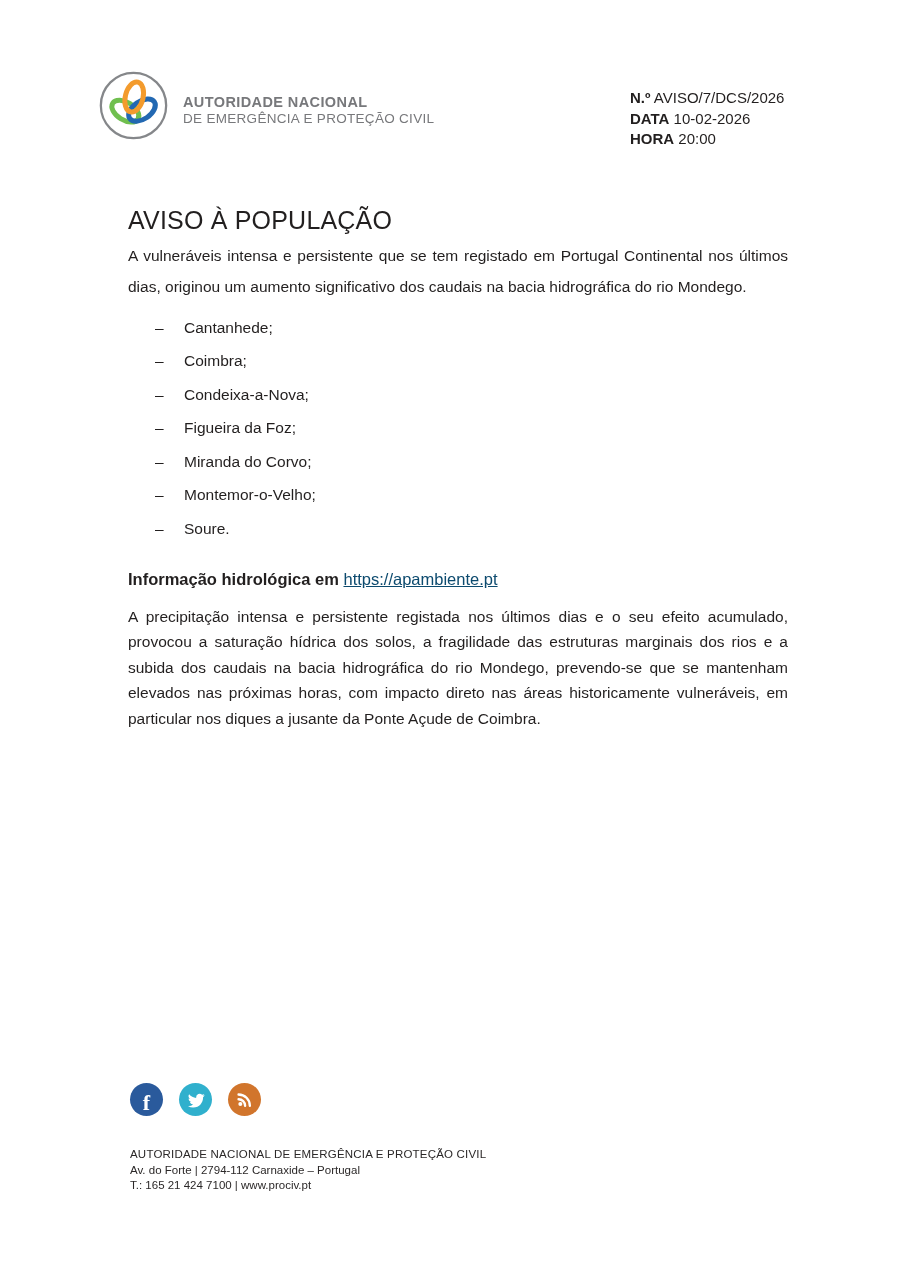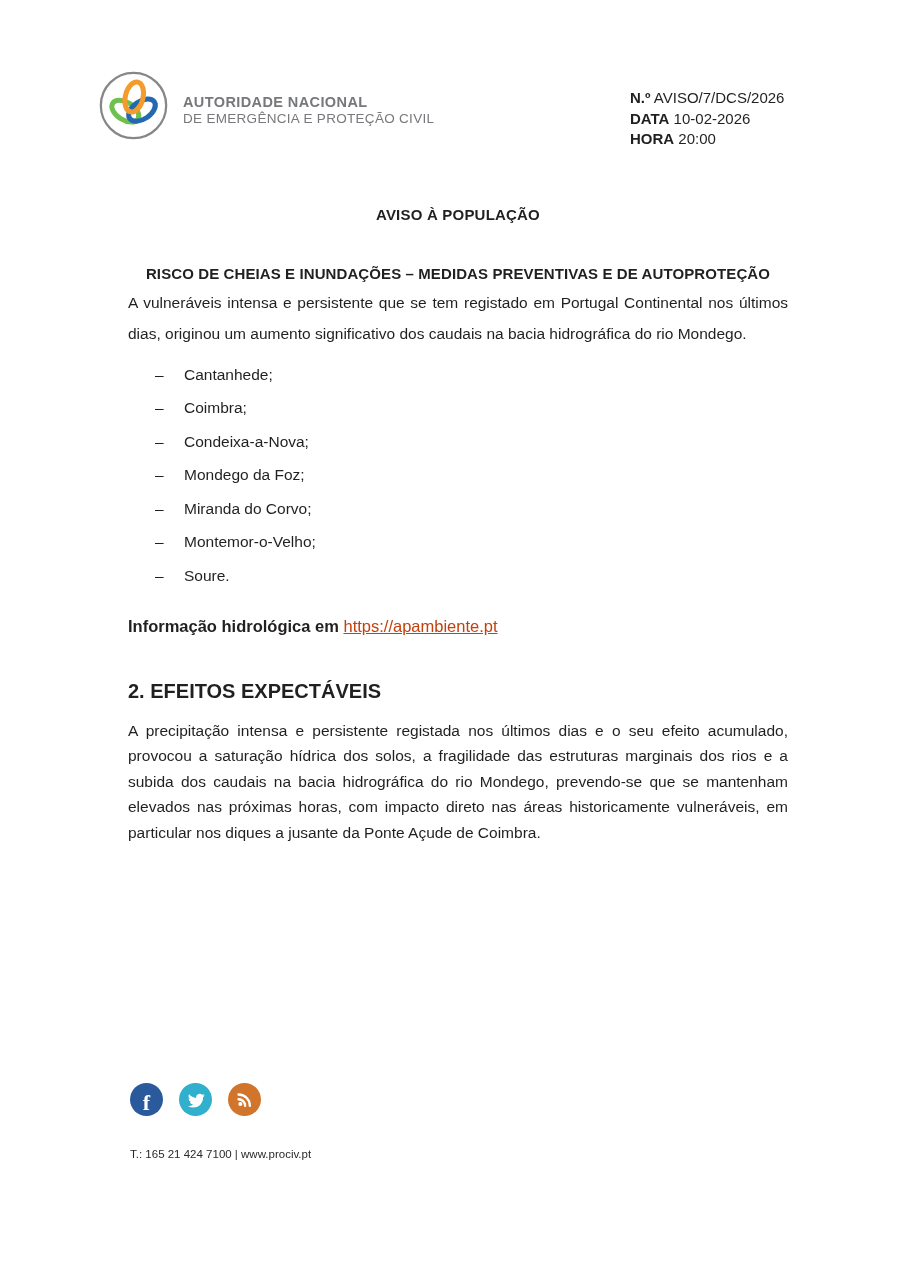--- a/index.html
+++ b/index.html
@@ -18,33 +18,33 @@
   .logo-circle { width: 71px; height: 71px; flex: 0 0 auto; }
   .org-name { margin-left: 14px; margin-top: 10px; color: #77787b; }
   .org-name .l1 { font-weight: bold; font-size: 14.5px; letter-spacing: .4px; line-height: 17px; }
   .org-name .l2 { font-weight: normal; font-size: 13.5px; letter-spacing: .3px; line-height: 16px; }
 
   .meta { position: absolute; left: 630px; top: 88px; font-size: 15px; line-height: 20.5px; white-space: nowrap; }
   .meta b { font-weight: bold; }
 
   
   .content { margin-left: 128px; width: 660px; }
-  .doc-title { text-align: center; font-weight: bold; font-size: 15px; margin-top: 46px; letter-spacing: .2px; }
+  .doc-title { text-align: left; font-weight: normal; font-size: 25px; margin-top: 46px; letter-spacing: .2px; }
   .doc-subtitle { text-align: center; font-weight: bold; font-size: 15px; margin-top: 42px; letter-spacing: .1px; }
 
   .sec-heading { font-weight: bold; font-size: 20px; margin-top: 27px; }
   p.body-wide { font-size: 15.5px; line-height: 31px; text-align: justify; margin-top: 5px; }
   p.body-tight { font-size: 15.5px; line-height: 25.5px; text-align: justify; margin-top: 15px; }
 
   ul.muni-list { list-style: none; margin-top: 9px; margin-left: 27px; }
   ul.muni-list li { display: flex; font-size: 15.5px; height: 33.5px; align-items: center; }
   ul.muni-list .dash { width: 29px; flex: 0 0 auto; }
 
   .info-line { margin-top: 24px; font-size: 16.5px; font-weight: bold; }
-  .info-line a { color: #c2410c; font-weight: normal; text-decoration: underline; }
+  .info-line a { color: #0c4a6e; font-weight: normal; text-decoration: underline; }
 
   .sec2-heading { margin-top: 44px; }
 
   
   .footer { position: absolute; left: 130px; top: 1083px; }
   .social { display: flex; gap: 16px; }
   .social .badge {
     width: 33px; height: 33px; border-radius: 50%;
     display: flex; align-items: center; justify-content: center;
     cursor: pointer;
@@ -81,61 +81,59 @@
 
     <div class="meta">
       <div><b>N.º</b> <span>AVISO/7/DCS/2026</span></div>
       <div><b>DATA</b> <span>10-02-2026</span></div>
       <div><b>HORA</b> <span>20:00</span></div>
     </div>
   </div>
 
   <div class="content">
     <div class="doc-title">AVISO À POPULAÇÃO</div>
-    <div class="doc-subtitle">RISCO DE CHEIAS E INUNDAÇÕES – MEDIDAS PREVENTIVAS E DE AUTOPROTEÇÃO</div>
 
     <p class="body-wide">A vulneráveis intensa e persistente que se tem registado em Portugal Continental nos últimos dias, originou um aumento significativo dos caudais na bacia hidrográfica do rio Mondego.</p>
 
     <ul class="muni-list">
       <li>
           <span class="dash">–</span>
           <span>Cantanhede;</span>
         </li>
       <li>
           <span class="dash">–</span>
           <span>Coimbra;</span>
         </li>
       <li>
           <span class="dash">–</span>
           <span>Condeixa-a-Nova;</span>
         </li>
       <li>
           <span class="dash">–</span>
-          <span>Mondego da Foz;</span>
+          <span>Figueira da Foz;</span>
         </li>
       <li>
           <span class="dash">–</span>
           <span>Miranda do Corvo;</span>
         </li>
       <li>
           <span class="dash">–</span>
           <span>Montemor-o-Velho;</span>
         </li>
       <li>
           <span class="dash">–</span>
           <span>Soure.</span>
         </li>
     </ul>
 
     <div class="info-line">
       <span>Informação hidrológica em</span>
       <a href="#">https://apambiente.pt</a>
     </div>
 
-    <div class="sec-heading sec2-heading">2. EFEITOS EXPECTÁVEIS</div>
     <p class="body-tight">A precipitação intensa e persistente registada nos últimos dias e o seu efeito acumulado, provocou a saturação hídrica dos solos, a fragilidade das estruturas marginais dos rios e a subida dos caudais na bacia hidrográfica do rio Mondego, prevendo-se que se mantenham elevados nas próximas horas, com impacto direto nas áreas historicamente vulneráveis, em particular nos diques a jusante da Ponte Açude de Coimbra.</p>
   </div>
 
   <div class="footer">
     <div class="social">
       <div class="badge fb">
         <span class="fglyph">f</span>
       </div>
       <div class="badge tw">
         <svg width="20" height="20" viewBox="0 0 32 32" aria-hidden="true">
@@ -144,17 +142,19 @@
       </div>
       <div class="badge rss">
         <svg width="19" height="19" viewBox="0 0 32 32" aria-hidden="true">
           <circle cx="9" cy="23.5" r="3.4" fill="#ffffff"></circle>
           <path d="M6 15.5 a11 11 0 0 1 11 11" fill="none" stroke="#ffffff" stroke-width="4" stroke-linecap="round"></path>
           <path d="M6 7.5 a19 19 0 0 1 19 19" fill="none" stroke="#ffffff" stroke-width="4" stroke-linecap="round"></path>
         </svg>
       </div>
     </div>
     <div class="footer-text">
+      <div class="org-line">AUTORIDADE NACIONAL DE EMERGÊNCIA E PROTEÇÃO CIVIL</div>
+      <div>Av. do Forte | 2794-112 Carnaxide – Portugal</div>
       <div>T.: 165 21 424 7100 | www.prociv.pt</div>
     </div>
   </div>
 
 </div>
 
 </body></html>

